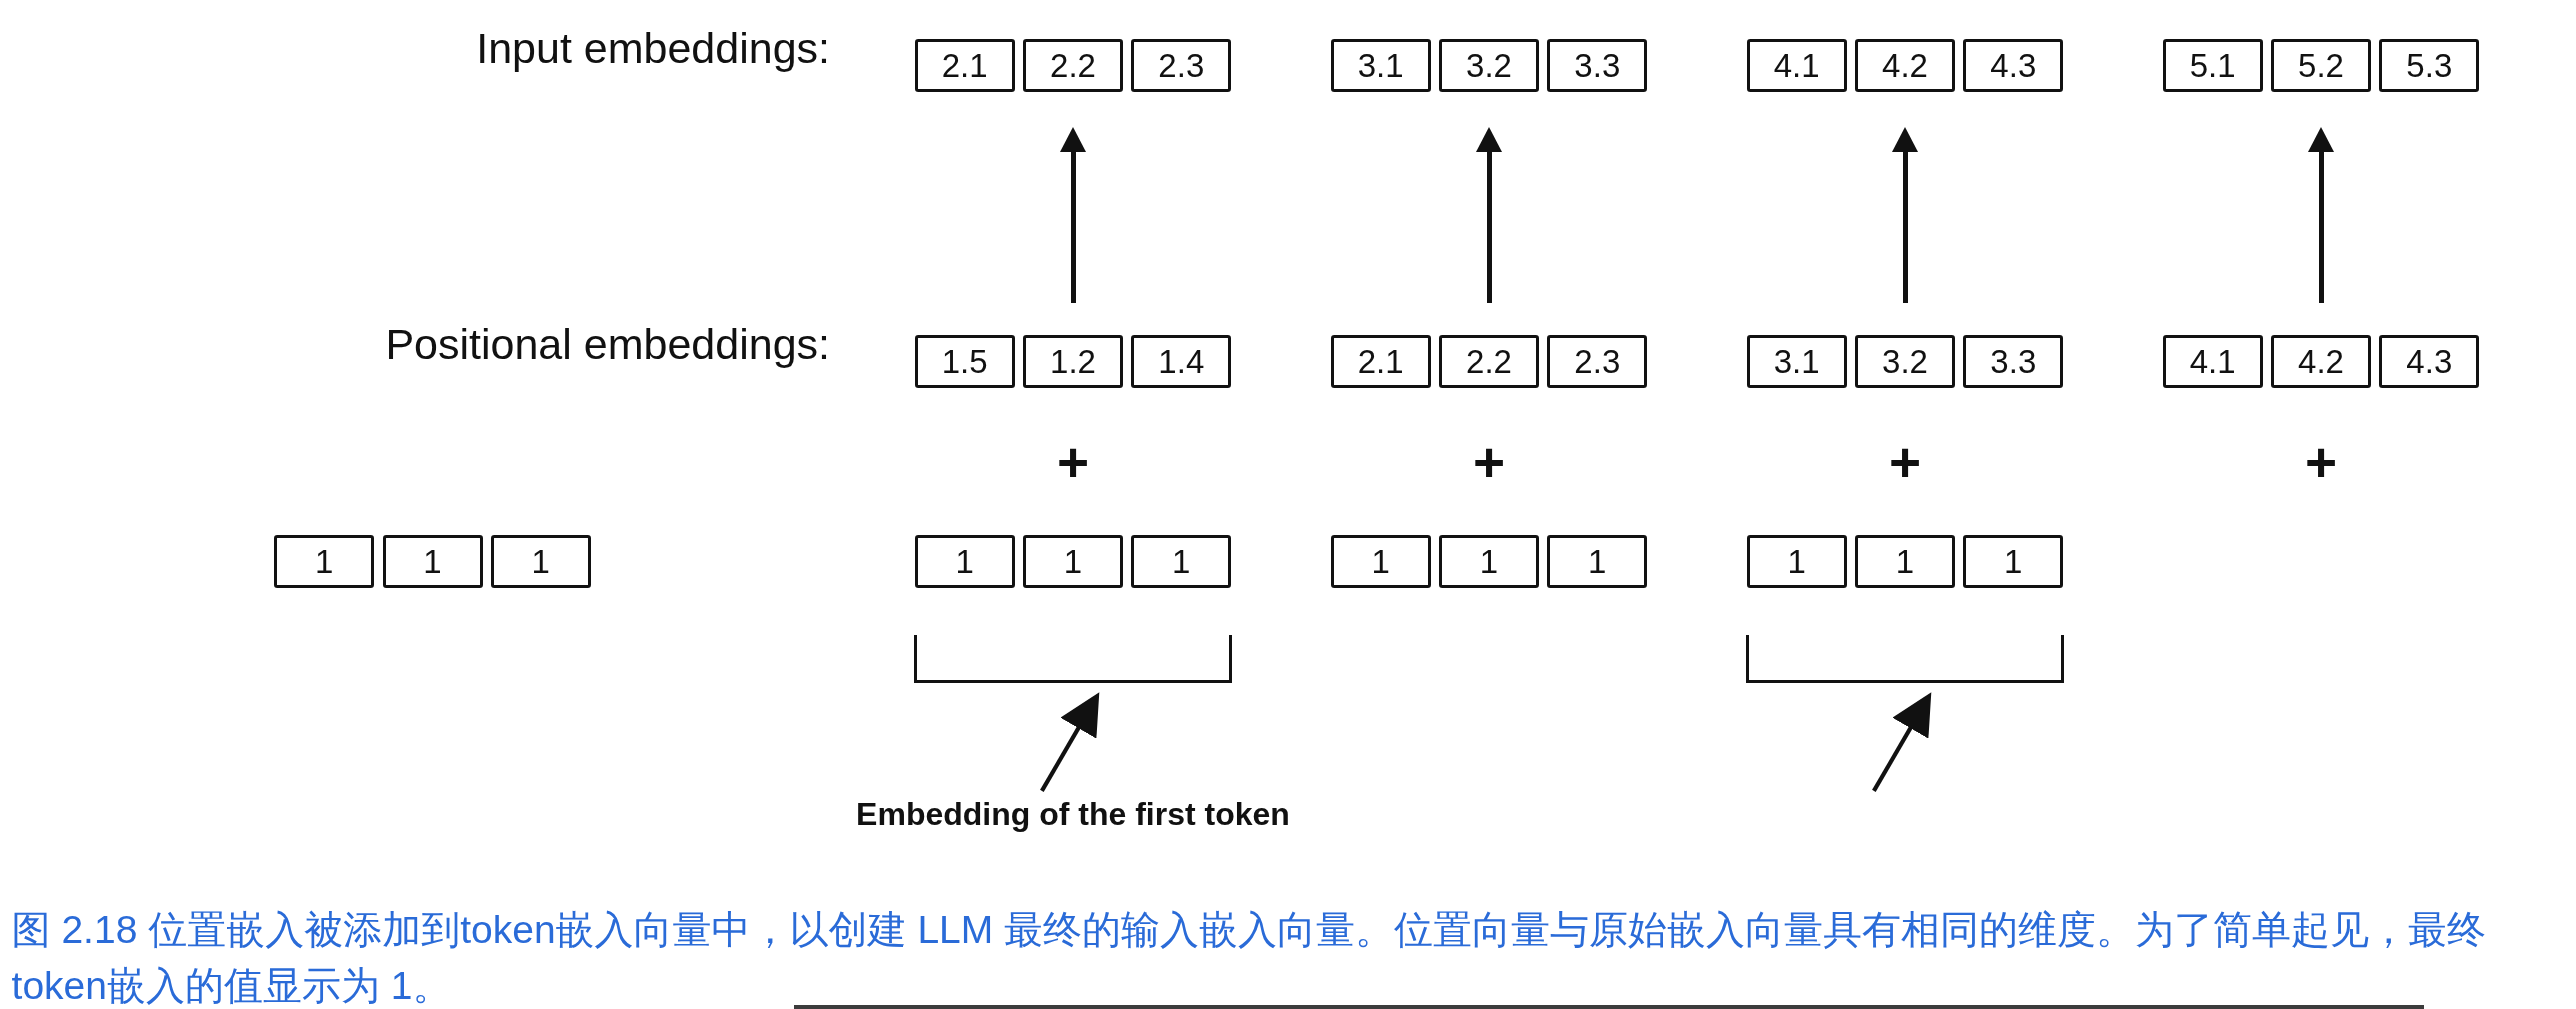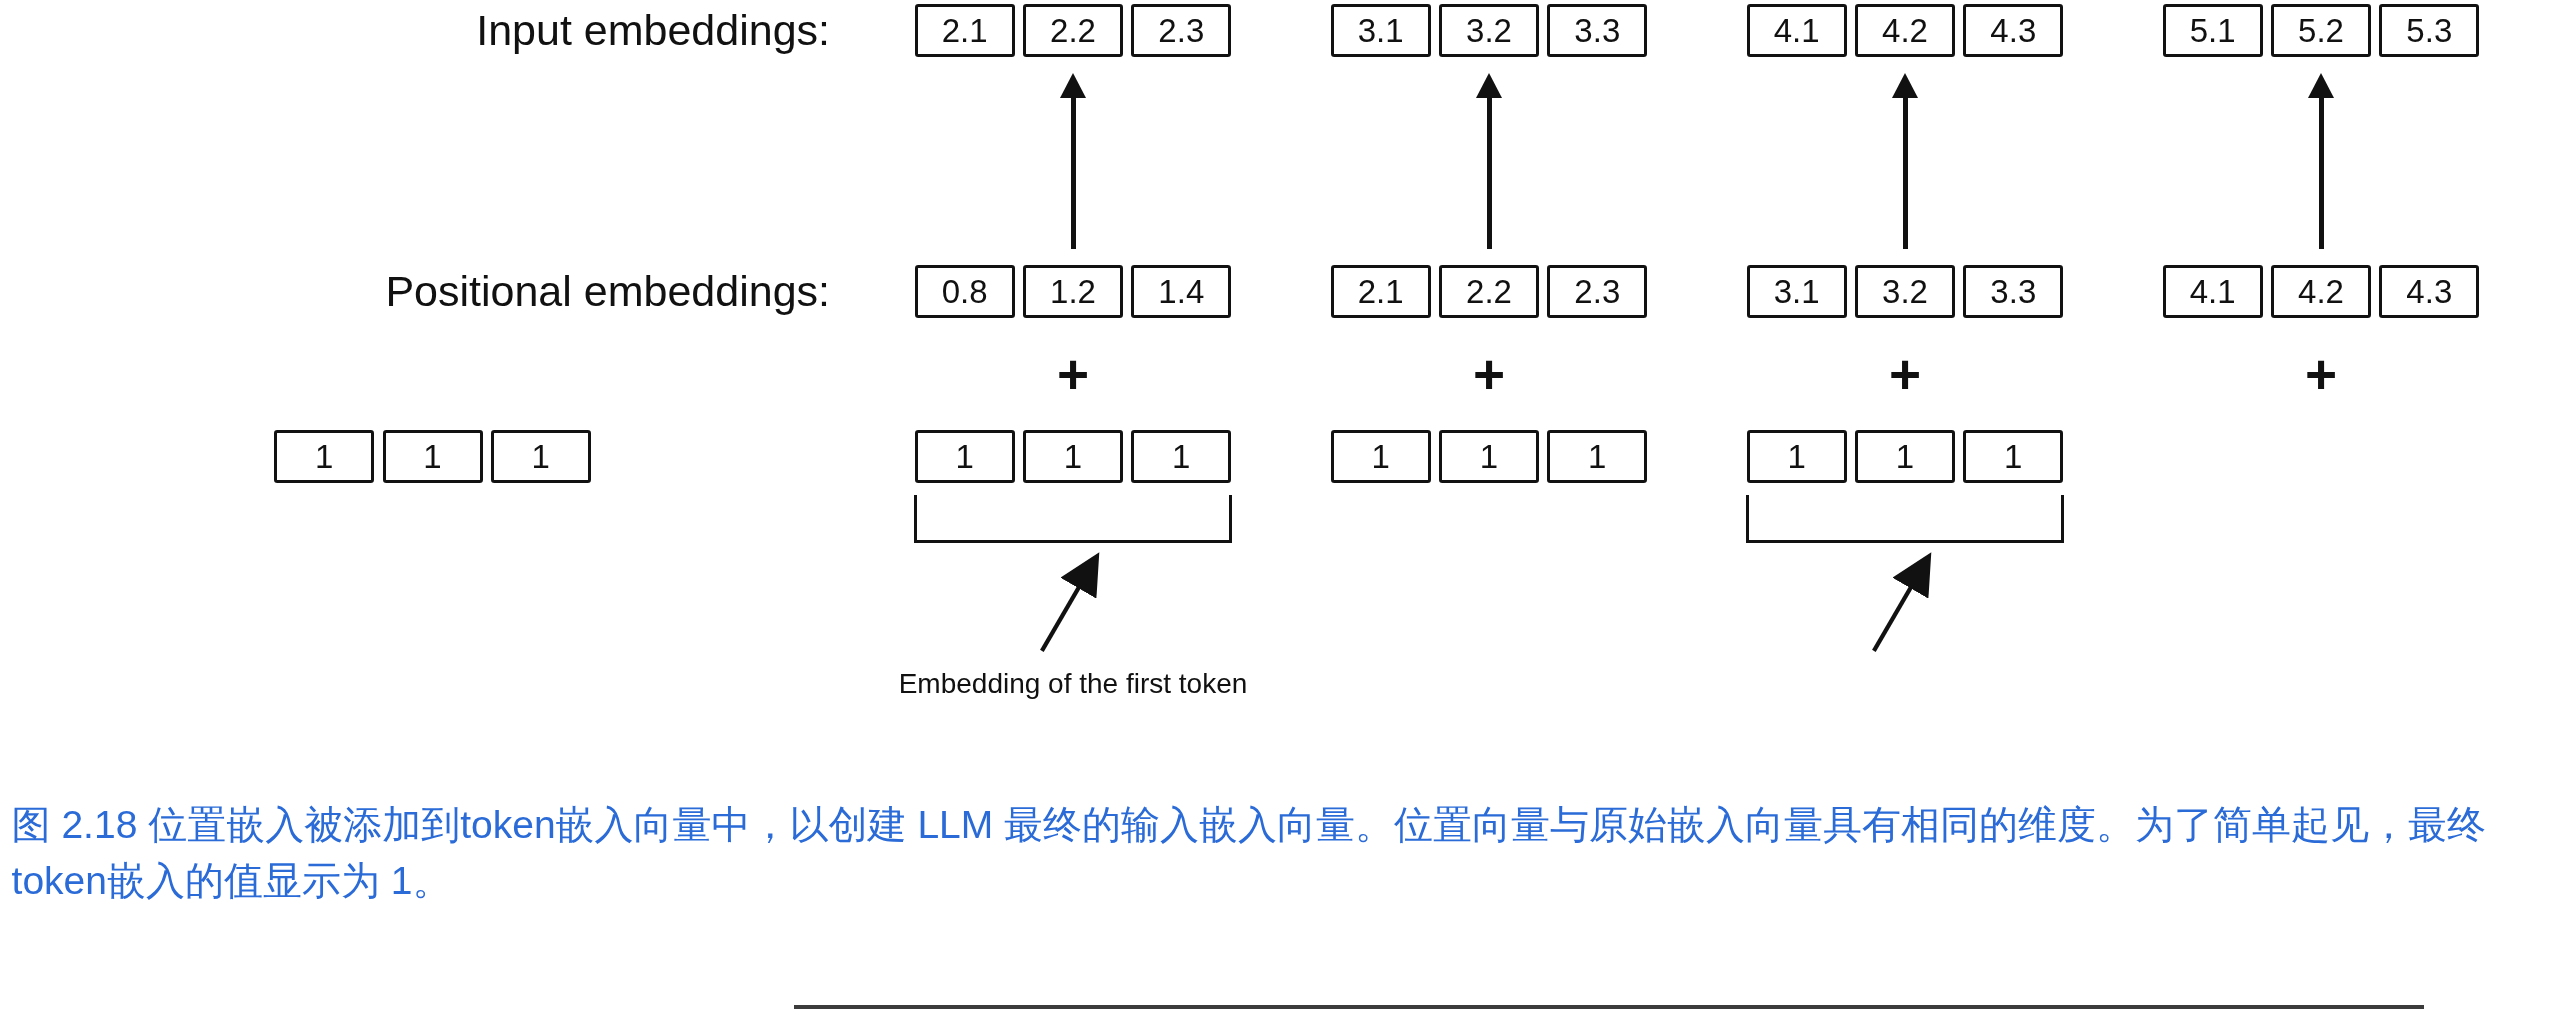--- a/index.html
+++ b/index.html
@@ -18,21 +18,21 @@
     grid-template-columns: 865px 416px 416px 416px 416px;
     align-items: center;
   }
   .rlabel {
     text-align: right;
     padding-right: 35px;
     font-size: 43px;
     color: #111111;
     white-space: nowrap;
   }
-  .cell { display: flex; justify-content: center; align-items: center; gap: 8.3px; }
+  .cell { display: flex; justify-content: center; align-items: center; gap: 8.3px; margin-top: 35px; }
 
   .box {
     width: 100px; height: 53px;
     border: 3.3px solid #111111;
     border-radius: 3.3px;
     background: #ffffff;
     display: flex; align-items: center; justify-content: center;
     font-size: 33px;
   }
 
@@ -52,21 +52,21 @@
   .bracket-row { height: 63px; align-items: flex-start; padding-top: 11.6px; }
   .bracket {
     width: 318px; height: 48px;
     border-left: 3.3px solid #111111;
     border-right: 3.3px solid #111111;
     border-bottom: 3.3px solid #111111;
   }
 
   .aarrow-row { height: 110px; }
   .alabel-row { height: 55px; }
-  .alabel { font-weight: normal; font-size: 28px; white-space: nowrap; }
+  .alabel { font-weight: bold; font-size: 32px; white-space: nowrap; }
 
   .caption {
     margin-top: 86px;
     padding: 0 11.6px;
     width: 2564px;
     font-size: 39px;
     line-height: 1.44;
     color: #2a6bd8;
   }
 
@@ -138,21 +138,21 @@
       <div class="uparrow">
           <div class="head"></div>
           <div class="shaft"></div>
         </div>
     </div>
   </div>
 
   <div class="drow">
     <div class="rlabel">Positional embeddings:</div>
     <div class="cell">
-      <div class="box">0.8</div>
+      <div class="box">1.5</div>
       <div class="box">1.2</div>
       <div class="box">1.4</div>
     </div>
     <div class="cell">
       <div class="box">2.1</div>
       <div class="box">2.2</div>
       <div class="box">2.3</div>
     </div>
     <div class="cell">
       <div class="box">3.1</div>

